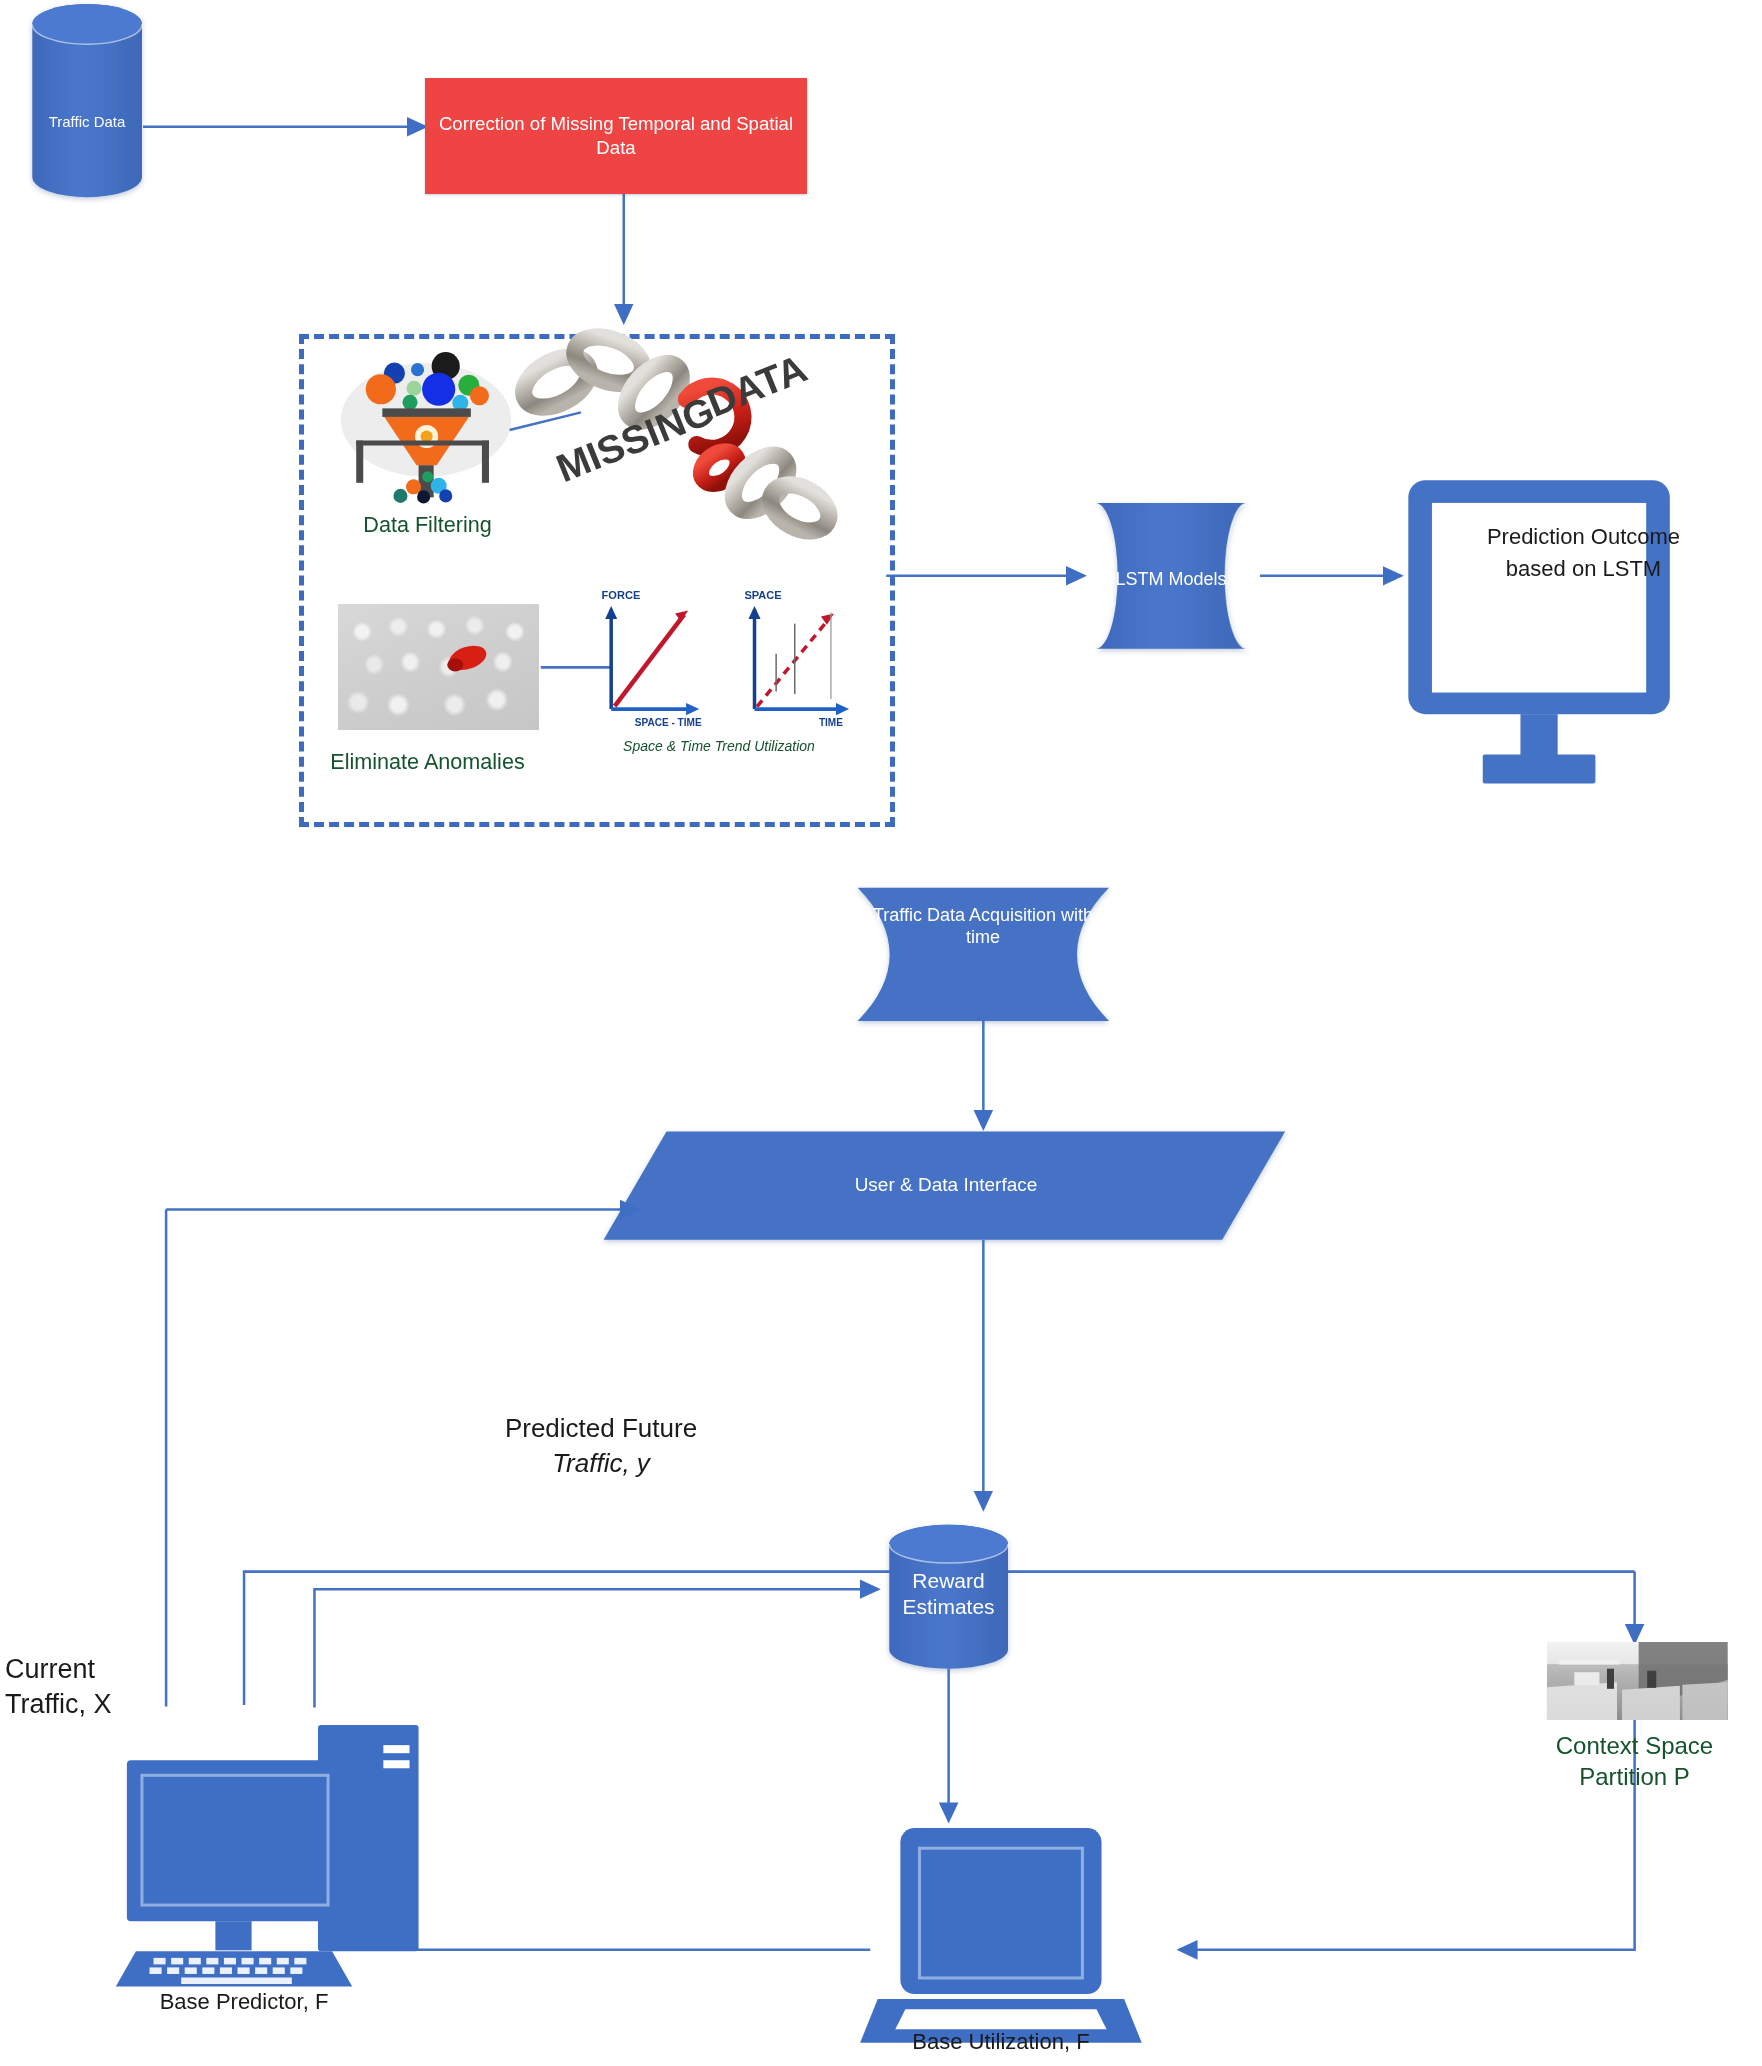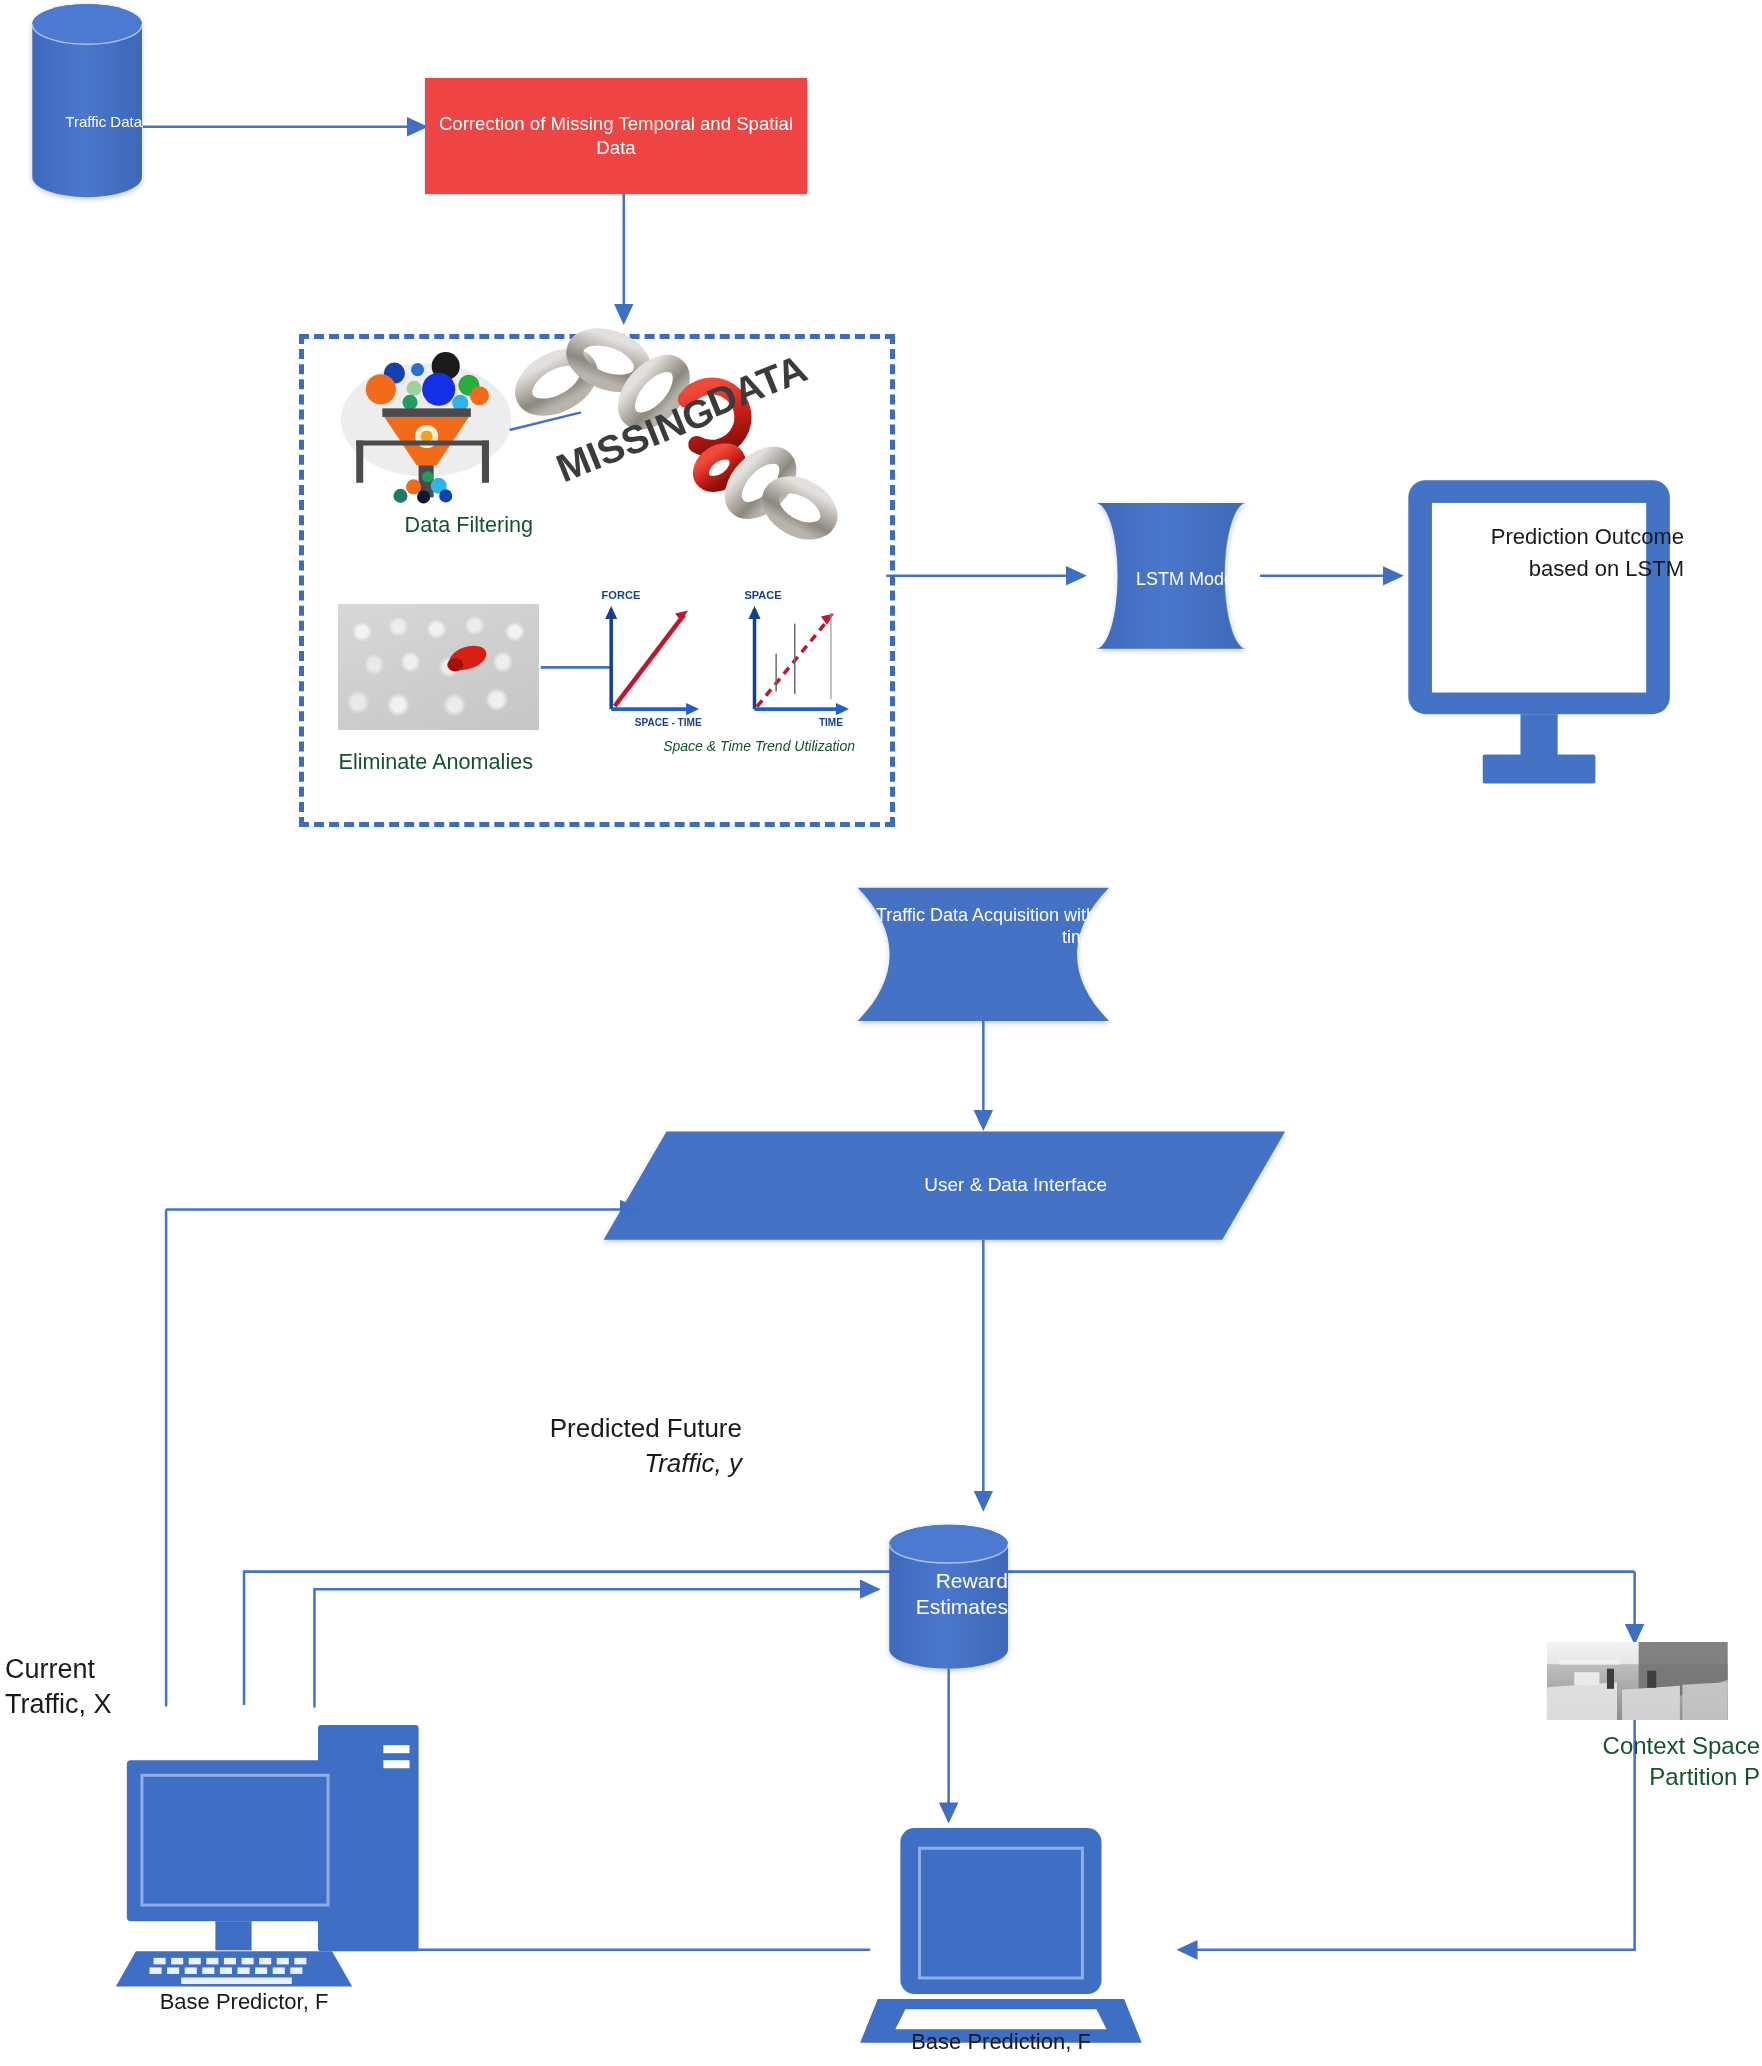--- a/index.html
+++ b/index.html
@@ -4,21 +4,21 @@
 <style>
   html,body{margin:0;padding:0;background:#ffffff;}
   body{
     font-family:"Liberation Sans", sans-serif;
     width:1763px;height:2066px;position:relative;overflow:hidden;
     -webkit-font-smoothing:antialiased;
   }
   .stage{position:absolute;inset:0;}
 
   
-  .lbl{position:absolute;text-align:right;line-height:1.22;}
+  .lbl{position:absolute;text-align:center;line-height:1.22;}
   .lbl-white{color:#ffffff;}
   .lbl-dark{color:#1a1a1a;}
   .lbl-blue{color:#14532d;}
 
   
   .rect{
     position:absolute;background:#ef4444;
     box-shadow:0 1px 2.5px rgba(40,70,130,.28);
   }
   .rect .t{
@@ -340,16 +340,16 @@
   <div class="lbl lbl-blue" style="left:1509px;top:1730px;width:251px;font-size:24px;line-height:1.3;">Context Space Partition P</div>
 
 
   <div class="lbl lbl-dark" style="left:5px;top:1652px;width:161px;font-size:27px;line-height:1.3;text-align:left;">
     <span>Current</span><br>
     <span>Traffic, X</span>
   </div>
 
   <div class="lbl lbl-dark" style="left:88px;top:1989px;width:312px;font-size:22px;text-align:center;">Base Predictor, F</div>
 
-  <div class="lbl lbl-dark" style="left:845px;top:2029px;width:312px;font-size:22px;text-align:center;">Base Prediction, F</div>
+  <div class="lbl lbl-dark" style="left:845px;top:2029px;width:312px;font-size:22px;text-align:center;">Base Utilization, F</div>
 
 </div>
 
 
 </body></html>

